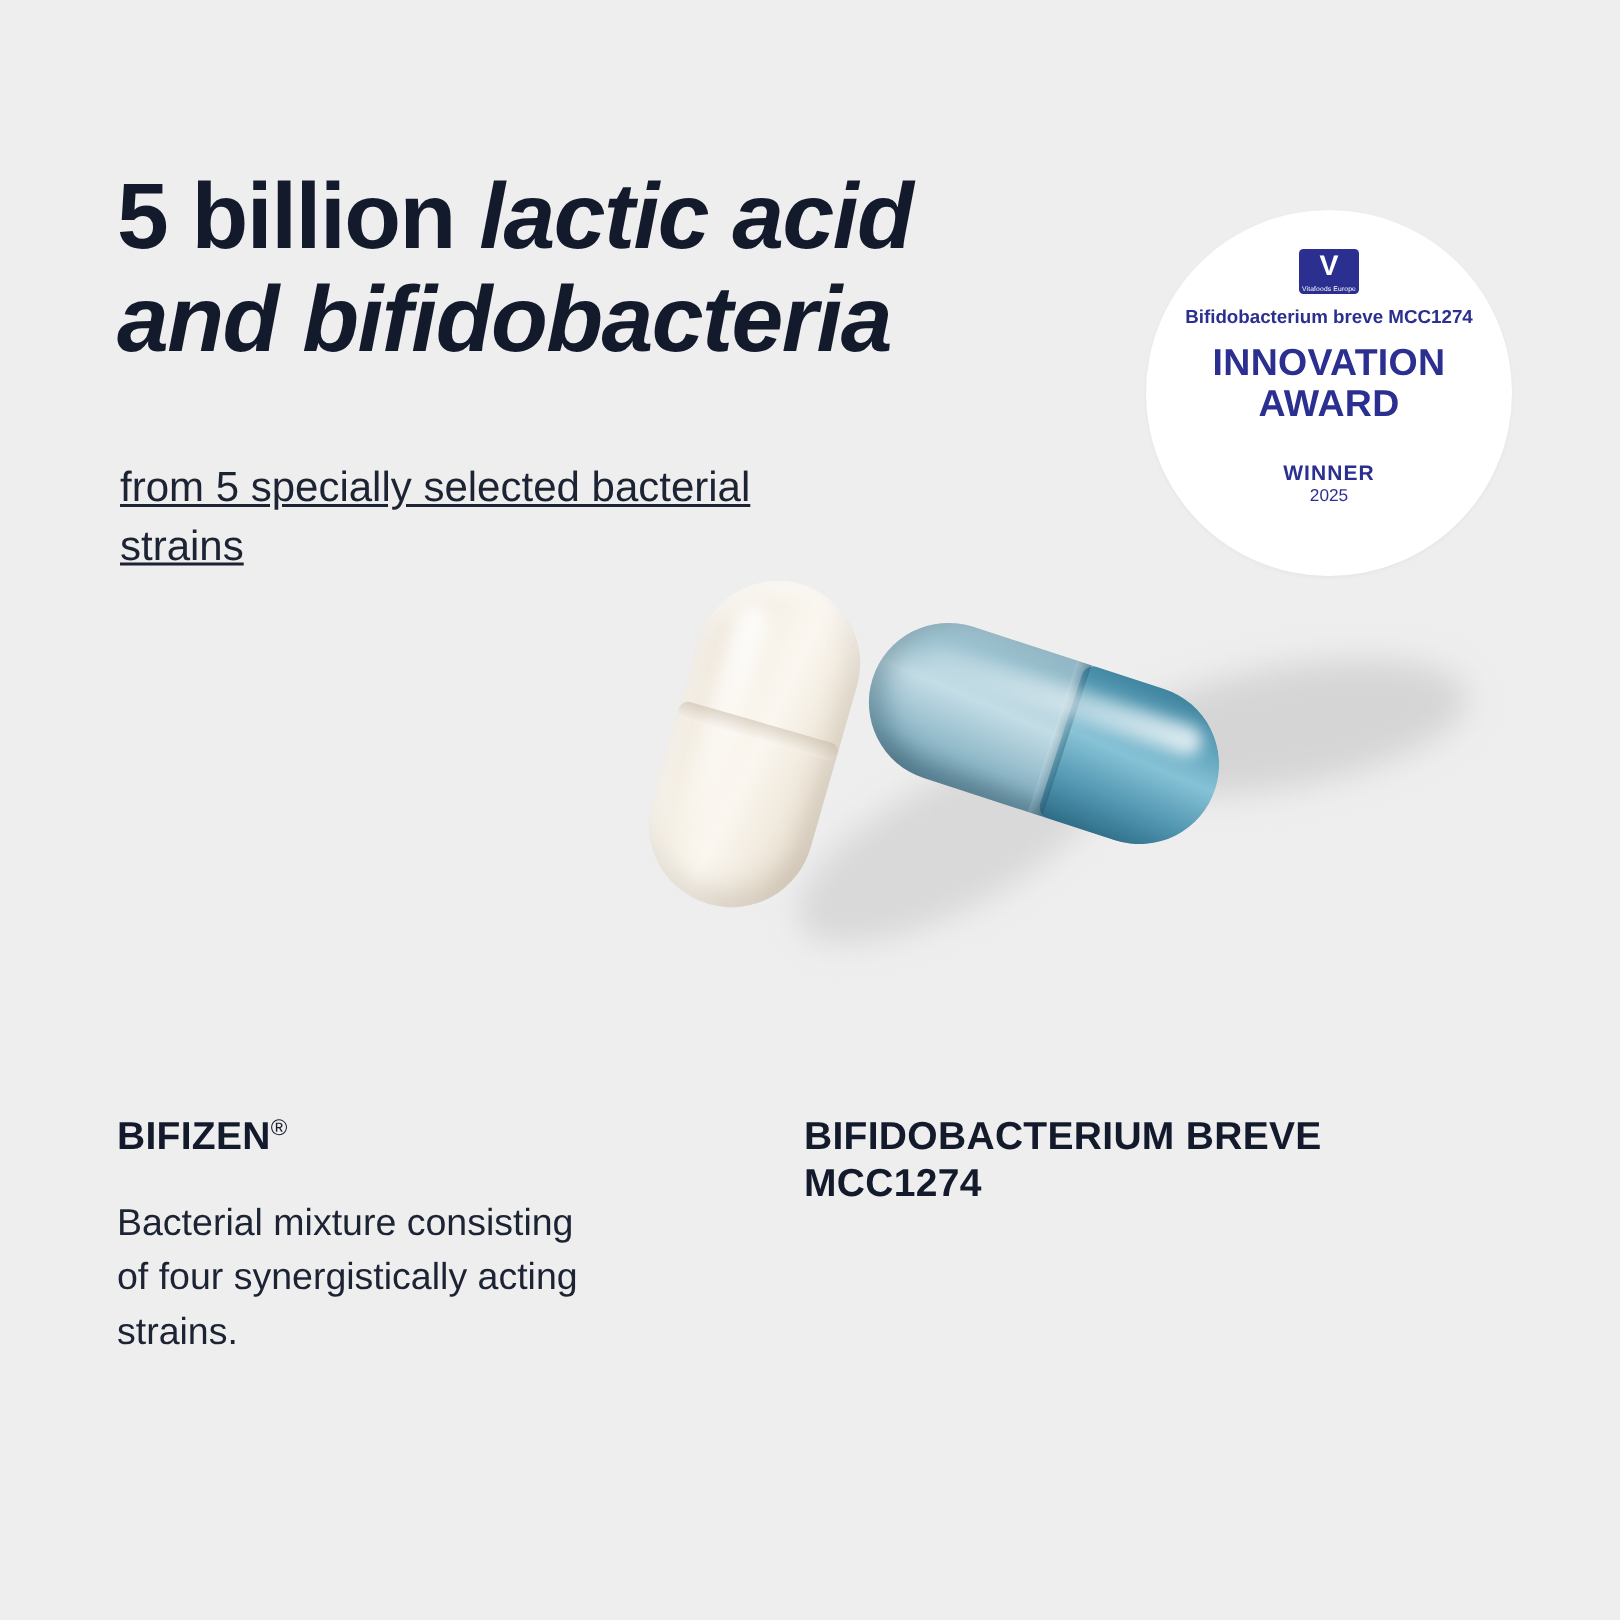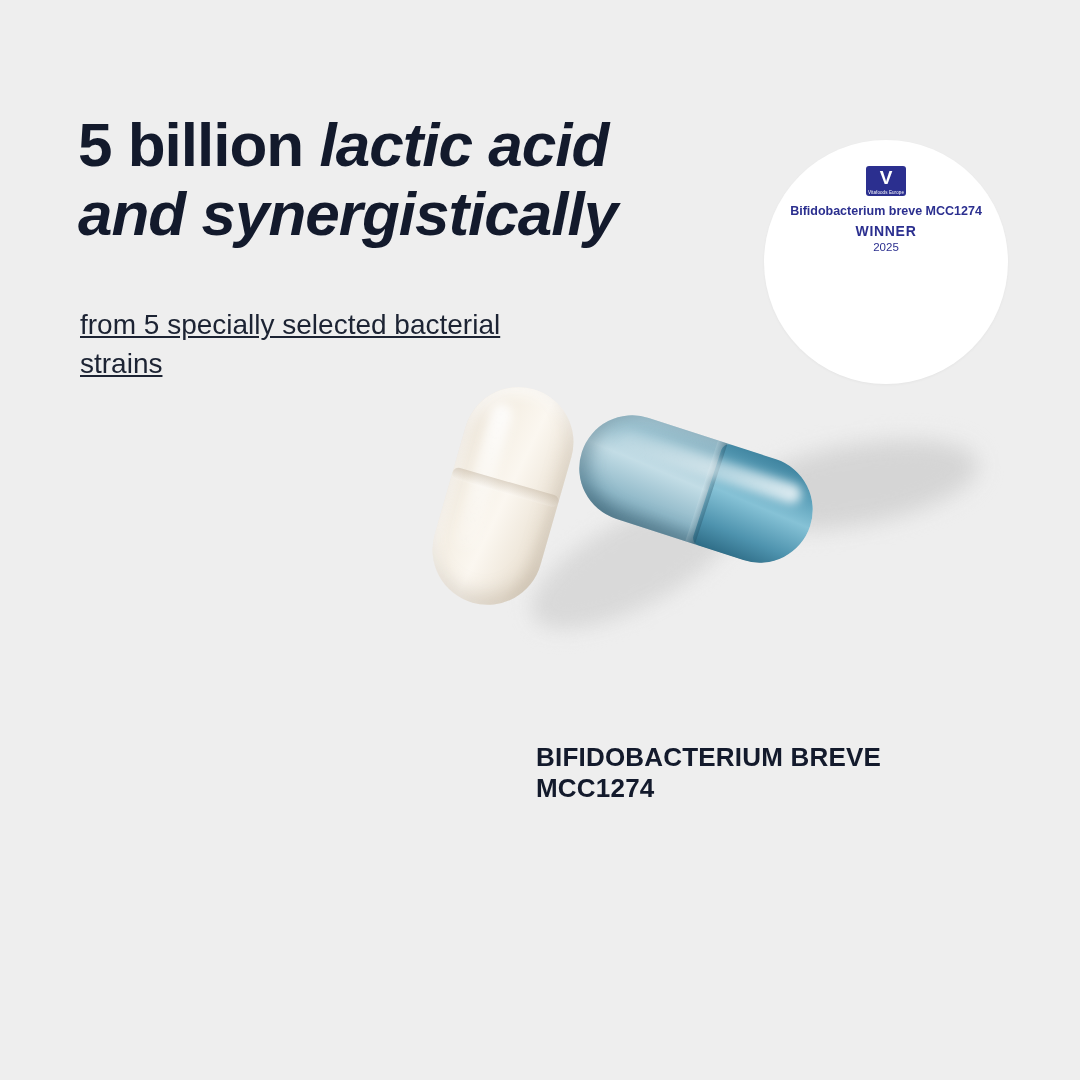--- a/index.html
+++ b/index.html
@@ -94,21 +94,21 @@
   }
   .badge-title {
     margin-top: 9px;
     font-size: 25px;
     line-height: 1.08;
     font-weight: 700;
     color: #2b2f8f;
     letter-spacing: 0.2px;
   }
   .badge-winner {
-    margin-top: 3px;
+    margin-top: 24px;
     font-size: 14px;
     font-weight: 700;
     letter-spacing: 0.7px;
     color: #2b2f8f;
   }
   .badge-year {
     margin-top: 2px;
     font-size: 11.5px;
     font-weight: 400;
     color: #2b2f8f;
@@ -253,46 +253,51 @@
   }
   .col-right .col-title { margin-bottom: 26px; }
 </style>
 </head>
 <body>
 
 <div class="stage">
 
   <h1 class="headline">
     <span>5 billion </span><span class="em">lactic acid</span><br>
-    <span class="em">and synergistically</span>
+    <span class="em">and bifidobacteria</span>
   </h1>
 
   <p class="subhead">from 5 specially selected bacterial strains</p>
 
   <div class="badge">
     <div class="badge-logo">
       <span>V</span>
       <span class="logo-sub">Vitafoods Europe</span>
     </div>
     <div class="badge-strain">Bifidobacterium breve MCC1274</div>
+    <div class="badge-title">INNOVATION AWARD</div>
     <div class="badge-winner">WINNER</div>
     <div class="badge-year">2025</div>
   </div>
 
   <div class="photo">
     <div class="shadow-a"></div>
     <div class="shadow-b"></div>
     <div class="capsule-white"></div>
     <div class="capsule-blue">
       <div class="cap-top"></div>
       <div class="cap-seam"></div>
       <div class="cap-gloss"></div>
     </div>
   </div>
 
   <div class="col col-left">
+    <h2 class="col-title">
+      <span>BIFIZEN</span><sup>®</sup>
+    </h2>
+    <p class="col-body">Bacterial mixture consisting of four synergistically acting strains.</p>
   </div>
 
   <div class="col col-right">
     <h2 class="col-title">BIFIDOBACTERIUM BREVE MCC1274</h2>
   </div>
 
 </div>
 
 </body></html>

